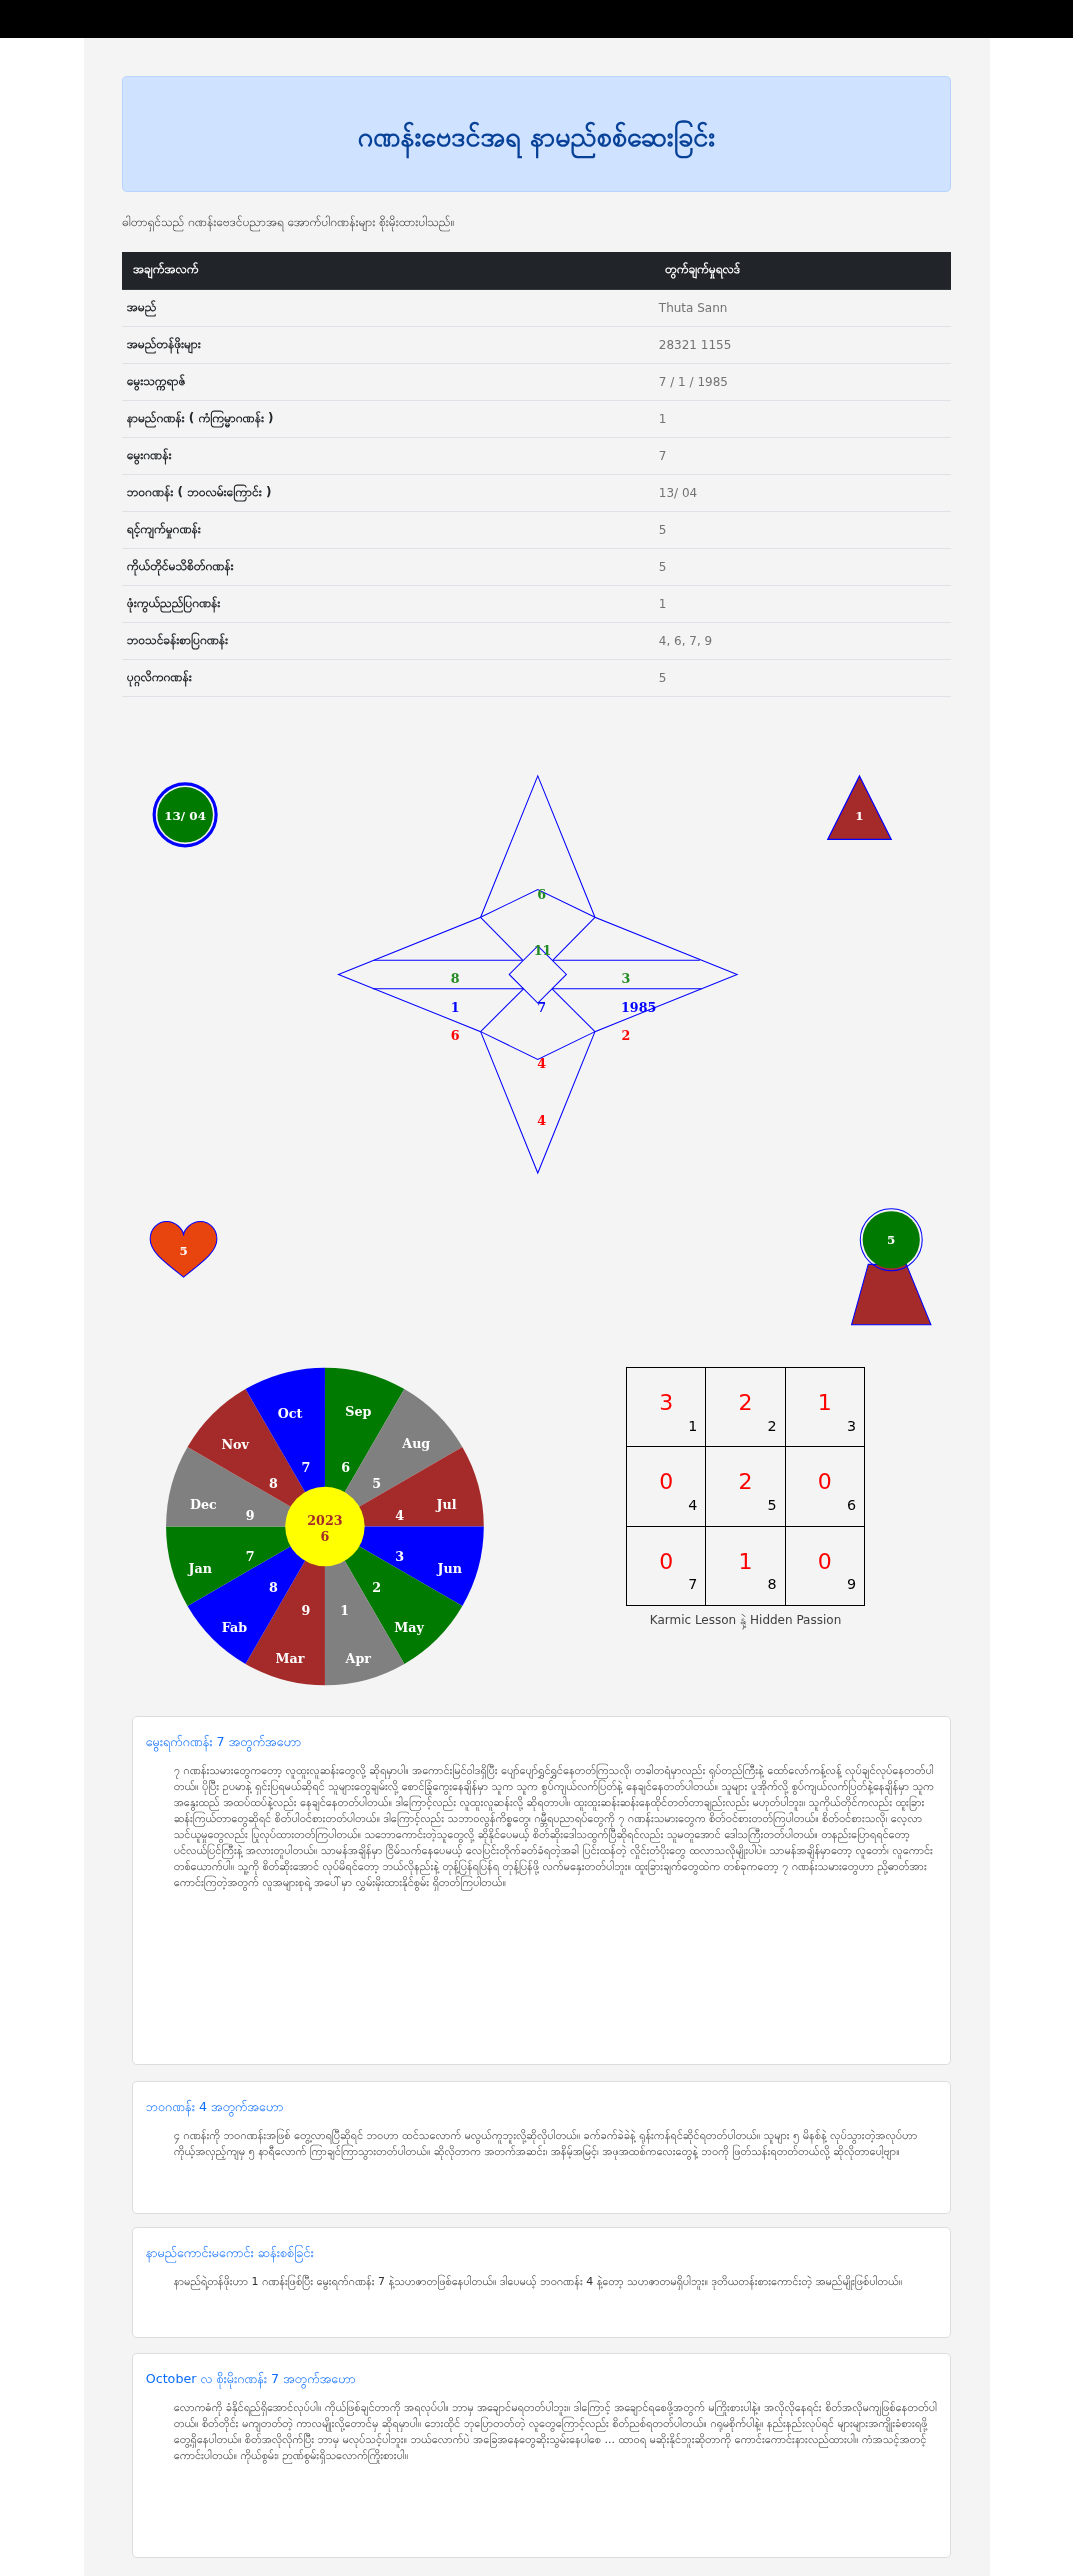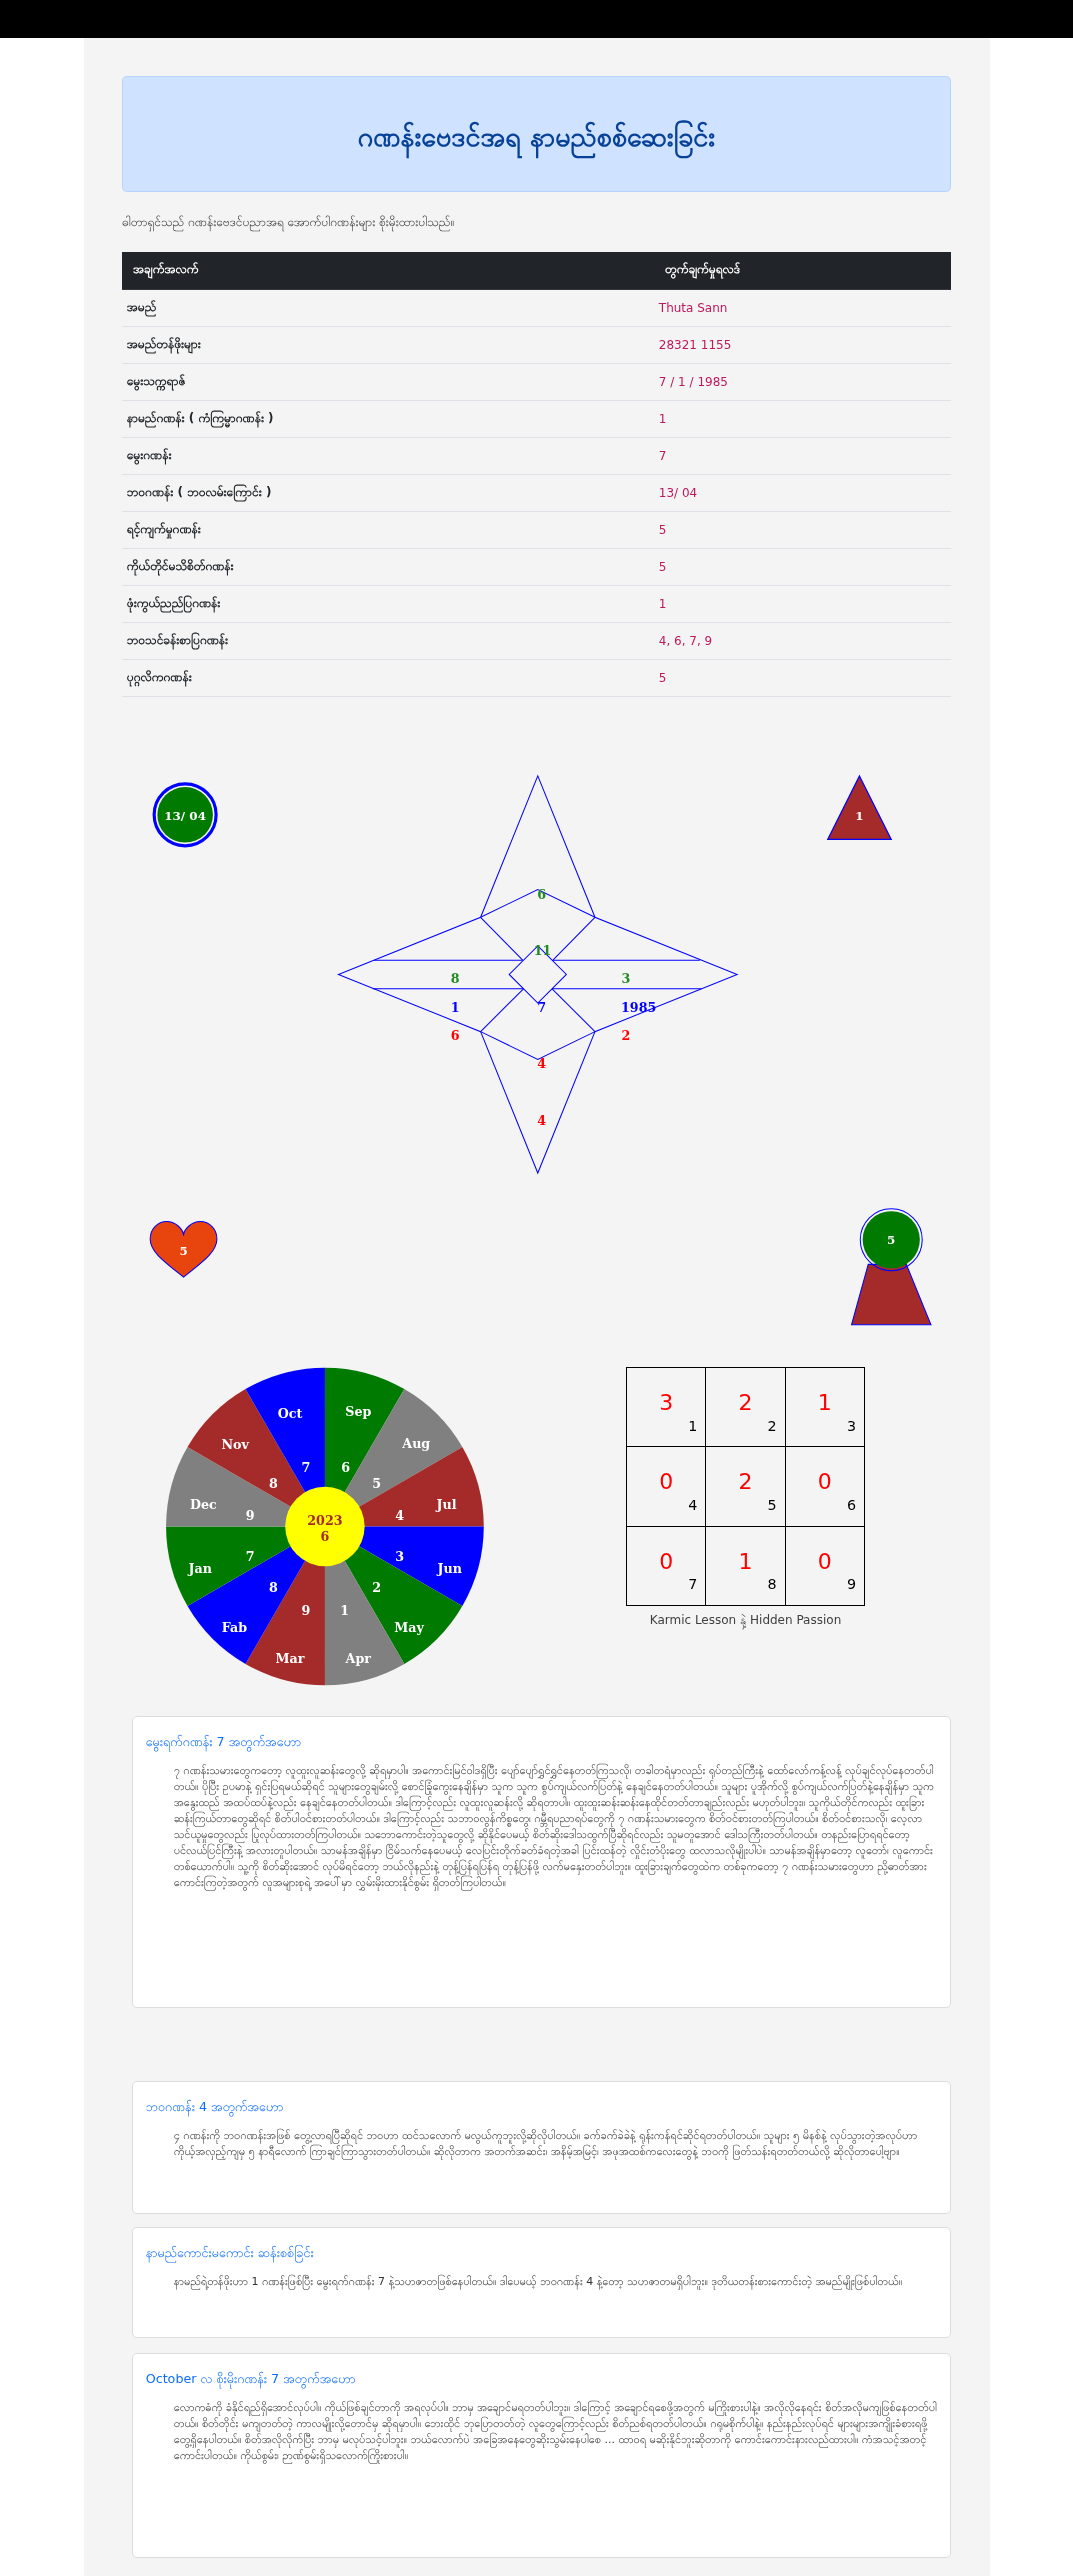--- a/index.html
+++ b/index.html
@@ -6,21 +6,21 @@
   html, body { width: 1073px; height: 2576px; background: #ffffff; font-family: "DejaVu Sans", sans-serif; color: #212529; overflow: hidden; }
   .topbar { position: absolute; left: 0; top: 0; width: 1073px; height: 38px; background: #000; }
   .container { position: absolute; left: 84px; top: 38px; width: 906px; height: 2538px; background: #f4f4f4; }
   .alert { position: absolute; left: 38px; top: 38px; width: 829px; height: 116px; background: #cfe2ff; border: 0.8px solid #b6d4fe; border-radius: 4.8px; display: flex; align-items: center; justify-content: center; }
   .alert h1 { font-size: 27px; font-weight: bold; color: #084298; font-family: "DejaVu Sans", sans-serif; margin-top: 10px; }
   .intro { position: absolute; left: 38px; top: 176px; font-size: 12px; color: #333; }
   table.info { position: absolute; left: 38px; top: 214px; width: 829px; border-collapse: collapse; font-size: 12px; }
   table.info th { background: #212529; color: #fff; text-align: left; height: 37px; padding: 0 11px; font-weight: bold; border-bottom: 0.8px solid #32383e; }
   table.info td { height: 37px; padding: 0 4.8px; border-bottom: 0.8px solid #dee2e6; }
   table.info td.k { font-weight: bold; width: 532px; }
-  table.info td.v { color: #be185d; }
+  table.info td.v { color: #737373; }
   .gfx { position: absolute; left: 0; top: 0; width: 906px; height: 1668px; pointer-events: none; }
   .gfx svg { position: absolute; left: 0; top: 0; overflow: visible; }
   .gfx text { font-family: "DejaVu Serif", serif; font-weight: bold; }
   .grid { position: absolute; left: 542px; top: 1329px; width: 239px; height: 239px; border-collapse: collapse; }
   .grid td { width: 79px; height: 79px; border: 0.8px solid #000; position: relative; }
   .grid .cnt { position: absolute; left: 0; right: 0; top: 22px; text-align: center; color: #ff0000; font-size: 22px; font-family: "DejaVu Sans", sans-serif; }
   .grid .num { position: absolute; right: 8px; bottom: 12.7px; color: #000; font-size: 14.3px; font-family: "DejaVu Sans", sans-serif; }
   .grid-caption { position: absolute; left: 542px; top: 1574px; width: 239px; text-align: center; font-size: 12px; color: #404040; }
   .card { position: absolute; left: 48px; width: 819px; background: #fff; border: 0.8px solid #dcdcdc; border-radius: 4.8px; padding: 11px 12.7px 12.7px 12.7px; }
   .card h5 { font-size: 12.7px; font-weight: normal; color: #0d6efd; margin-bottom: 11px; margin-top: 4.8px; }
@@ -244,21 +244,21 @@
           </td>
       <td>
             <span class="cnt">0</span>
             <span class="num">9</span>
           </td>
     </tr>
   </tbody>
     </table>
   <div class="grid-caption">Karmic Lesson နှဲ့ Hidden Passion</div>
 
-  <div class="card" style="top:1678px; height:292px;">
+  <div class="card" style="top:1678px; height:349px;">
     <h5>မွေးရက်ဂဏန်း 7 အတွက်အဟော</h5>
     <p>၇ ဂဏန်းသမားတွေကတော့ လူထူးလူဆန်းတွေလို့ ဆိုရမှာပါ။ အကောင်းမြင်ဝါဒရှိပြီး ပျော်ပျော်ရွှင်ရွှင်နေတတ်ကြသလို၊ တခါတရံမှာလည်း ရုပ်တည်ကြီးနဲ့ ထော်လော်ကန့်လန့် လုပ်ချင်လုပ်နေတတ်ပါတယ်။ ပိုပြီး ဥပမာနဲ့ ရှင်းပြရမယ်ဆိုရင် သူများတွေချမ်းလို့ စောင်ခြုံကွေးနေချိန်မှာ သူက သူက စွပ်ကျယ်လက်ပြတ်နဲ့ နေချင်နေတတ်ပါတယ်။ သူများ ပူအိုက်လို့ စွပ်ကျယ်လက်ပြတ်နဲ့နေချိန်မှာ သူက အနွေးထည် အထပ်ထပ်နဲ့လည်း နေချင်နေတတ်ပါတယ်။ ဒါကြောင့်လည်း လူထူးလူဆန်းလို့ ဆိုရတာပါ။ ထူးထူးဆန်းဆန်းနေထိုင်တတ်တာချည်းလည်း မဟုတ်ပါဘူး။ သူကိုယ်တိုင်ကလည်း ထူးခြားဆန်းကြယ်တာတွေဆိုရင် စိတ်ပါဝင်စားတတ်ပါတယ်။ ဒါကြောင့်လည်း သဘာဝလွန်ကိစ္စတွေ၊ ဂမ္ဘီရပညာရပ်တွေကို ၇ ဂဏန်းသမားတွေက စိတ်ဝင်စားတတ်ကြပါတယ်။ စိတ်ဝင်စားသလို၊ လေ့လာသင်ယူမှုတွေလည်း ပြုလုပ်ထားတတ်ကြပါတယ်။ သဘောကောင်းတဲ့သူတွေလို့ ဆိုနိုင်ပေမယ့် စိတ်ဆိုးဒေါသထွက်ပြီဆိုရင်လည်း သူမတူအောင် ဒေါသကြီးတတ်ပါတယ်။ တနည်းပြောရရင်တော့ ပင်လယ်ပြင်ကြီးနဲ့ အလားတူပါတယ်။ သာမန်အချိန်မှာ ငြိမ်သက်နေပေမယ့် လေပြင်းတိုက်ခတ်ခံရတဲ့အခါ ပြင်းထန်တဲ့ လှိုင်းတံပိုးတွေ ထလာသလိုမျိုးပါပဲ။ သာမန်အချိန်မှာတော့ လူတော်၊ လူကောင်းတစ်ယောက်ပါ။ သူ့ကို စိတ်ဆိုးအောင် လုပ်မိရင်တော့ ဘယ်လိုနည်းနဲ့ တုန့်ပြန်ရပြန်ရ တုန့်ပြန်ဖို့ လက်မနှေးတတ်ပါဘူး။ ထူးခြားချက်တွေထဲက တစ်ခုကတော့ ၇ ဂဏန်းသမားတွေဟာ ညို့ဓာတ်အားကောင်းကြတဲ့အတွက် လူအများစုရဲ့ အပေါ်မှာ လွှမ်းမိုးထားနိုင်စွမ်း ရှိတတ်ကြပါတယ်။</p>
   </div>
   <div class="card" style="top:2043px; height:133px;">
     <h5>ဘဝဂဏန်း 4 အတွက်အဟော</h5>
     <p>၄ ဂဏန်းကို ဘဝဂဏန်းအဖြစ် တွေ့လာရပြီဆိုရင် ဘဝဟာ ထင်သလောက် မလွယ်ကူဘူးလို့ဆိုလိုပါတယ်။ ခက်ခက်ခဲခဲနဲ့ ရုန်းကန်ရင်ဆိုင်ရတတ်ပါတယ်။ သူများ ၅ မိနစ်နဲ့ လုပ်သွားတဲ့အလုပ်ဟာ ကိုယ့်အလှည့်ကျမှ ၅ နာရီလောက် ကြာချင်ကြာသွားတတ်ပါတယ်။ ဆိုလိုတာက အတက်အဆင်း၊ အနိမ့်အမြင့်၊ အဖုအထစ်ကလေးတွေနဲ့ ဘဝကို ဖြတ်သန်းရတတ်တယ်လို့ ဆိုလိုတာပေါ့ဗျာ။</p>
   </div>
   <div class="card" style="top:2189px; height:111px;">
     <h5>နာမည်ကောင်းမကောင်း ဆန်းစစ်ခြင်း</h5>
     <p>နာမည်ရဲ့တန်ဖိုးဟာ 1 ဂဏန်းဖြစ်ပြီး မွေးရက်ဂဏန်း 7 နဲ့သဟဇာတဖြစ်နေပါတယ်။ ဒါပေမယ့် ဘဝဂဏန်း 4 နဲ့တော့ သဟဇာတမရှိပါဘူး။ ဒုတိယတန်းစားကောင်းတဲ့ အမည်မျိုးဖြစ်ပါတယ်။</p>

